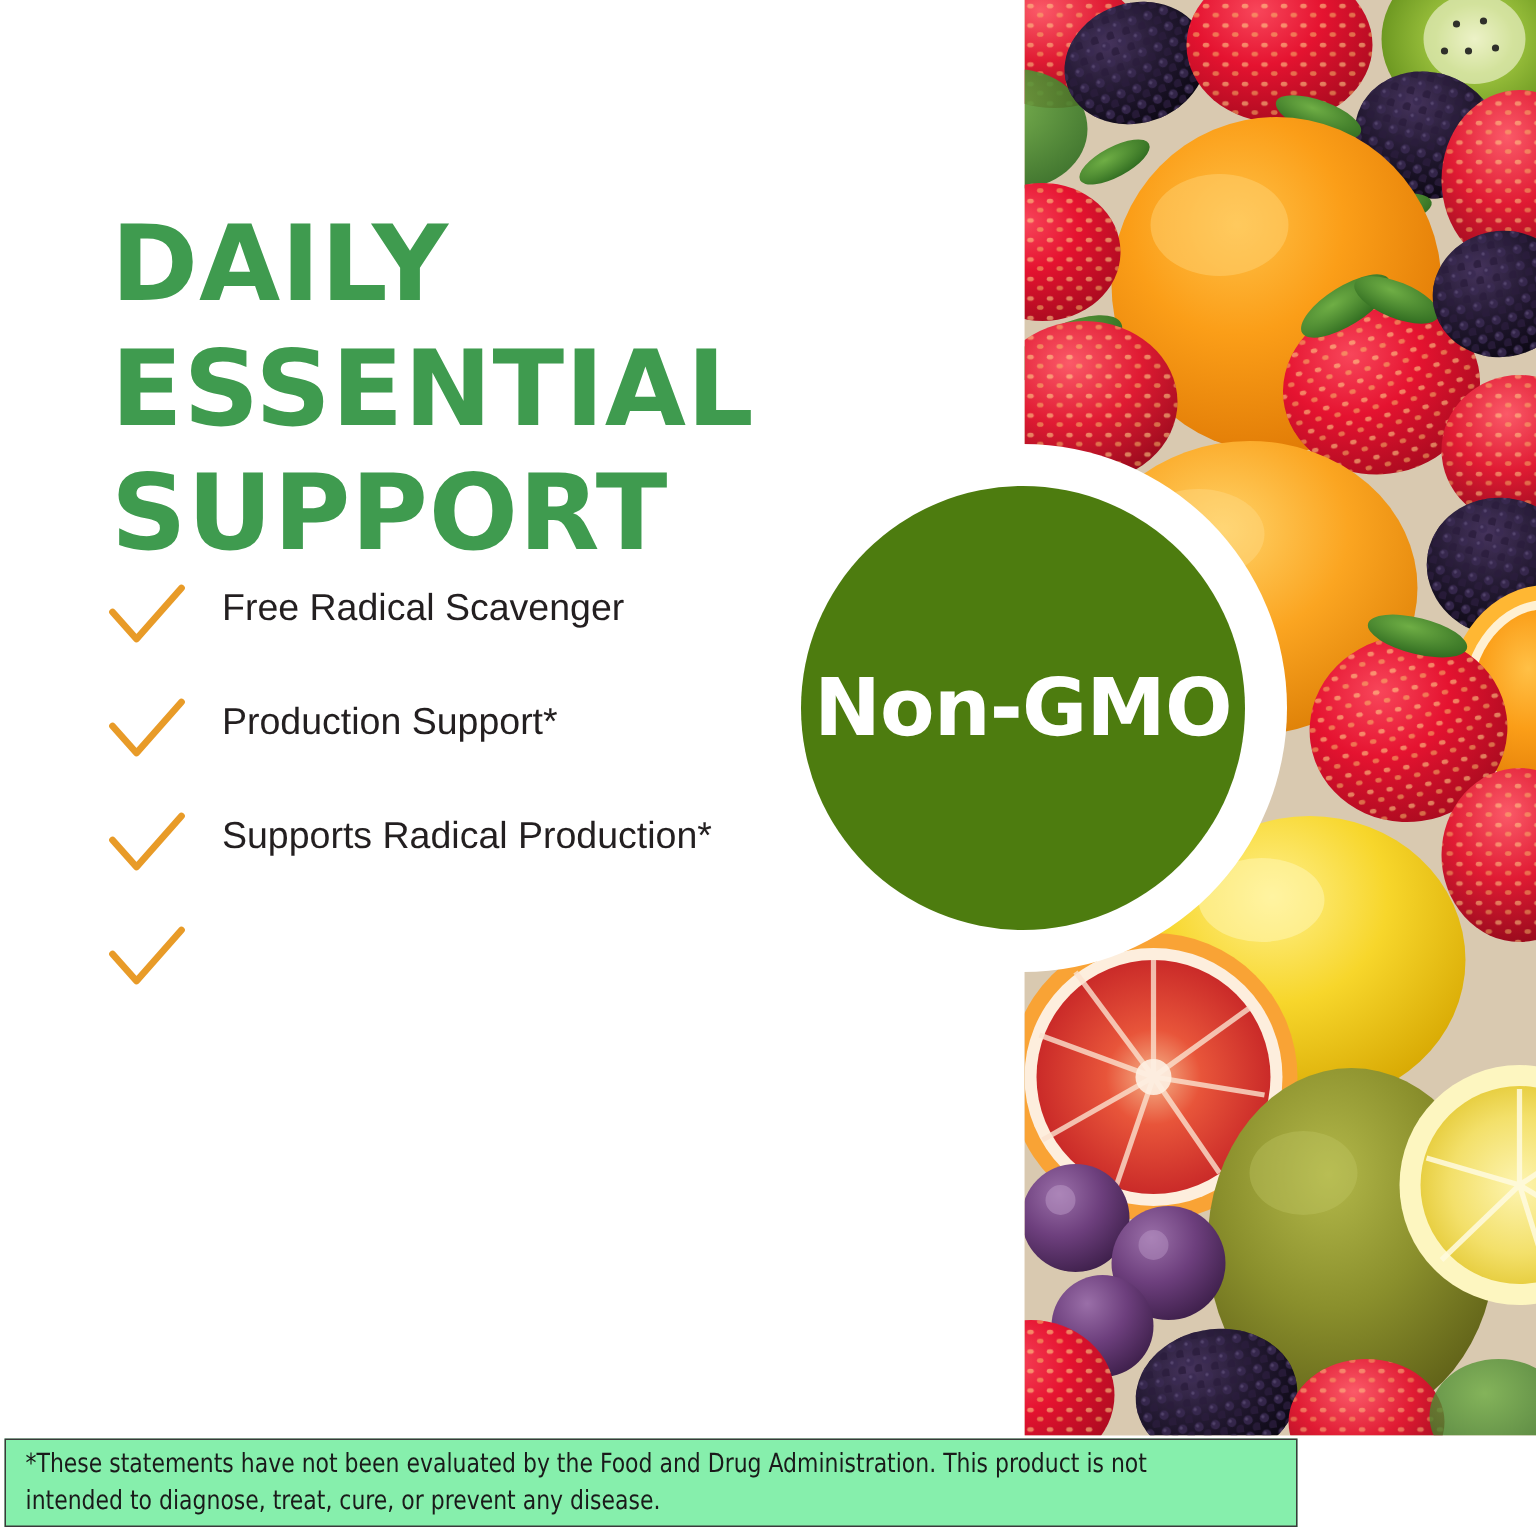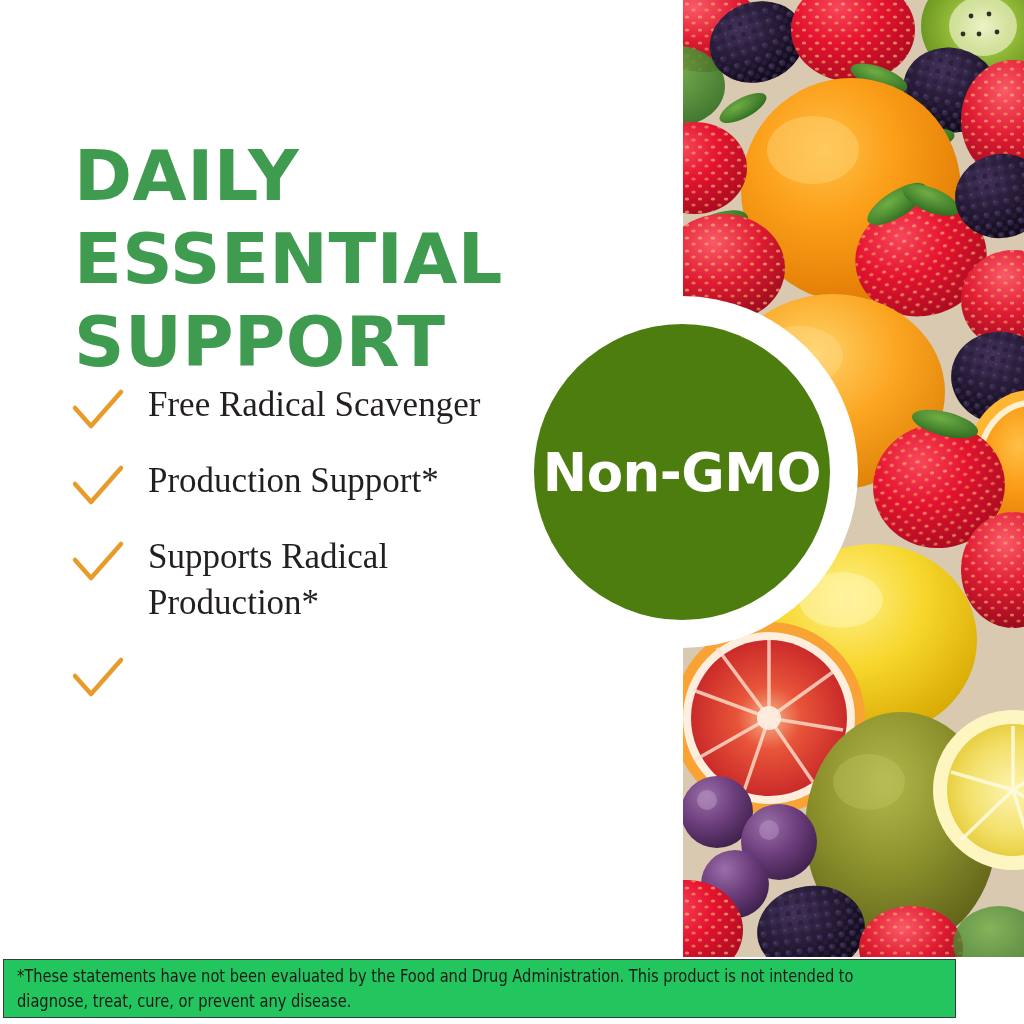--- a/index.html
+++ b/index.html
@@ -100,36 +100,36 @@
   }
   .check-icon {
     flex: 0 0 auto;
     width: 56px;
     height: 48px;
     margin-right: 22px;
     margin-top: 4px;
   }
   .check-icon svg { display: block; width: 56px; height: 48px; }
   .benefit-text {
-    font-family: Liberation Serif, serif;
-    font-size: 35px;
+    font-family: Liberation Sans, sans-serif;
+    font-size: 25px;
     line-height: 46px;
     color: #231f20;
     max-width: 400px;
   }
 
   
   .disclaimer {
     position: absolute;
     left: 3px;
     top: 959px;
-    width: 953px;
+    width: 862px;
     height: 59px;
     border: 1.5px solid #3a3a3a;
-    background: #22c55e;
+    background: #86efac;
     box-sizing: border-box;
     z-index: 5;
     display: flex;
     align-items: center;
   }
   .disclaimer-text {
     font-family: "DejaVu Sans Condensed", "Liberation Sans Narrow", "Liberation Sans", sans-serif;
     font-size: 17.5px;
     line-height: 25px;
     color: #1a1a1a;

